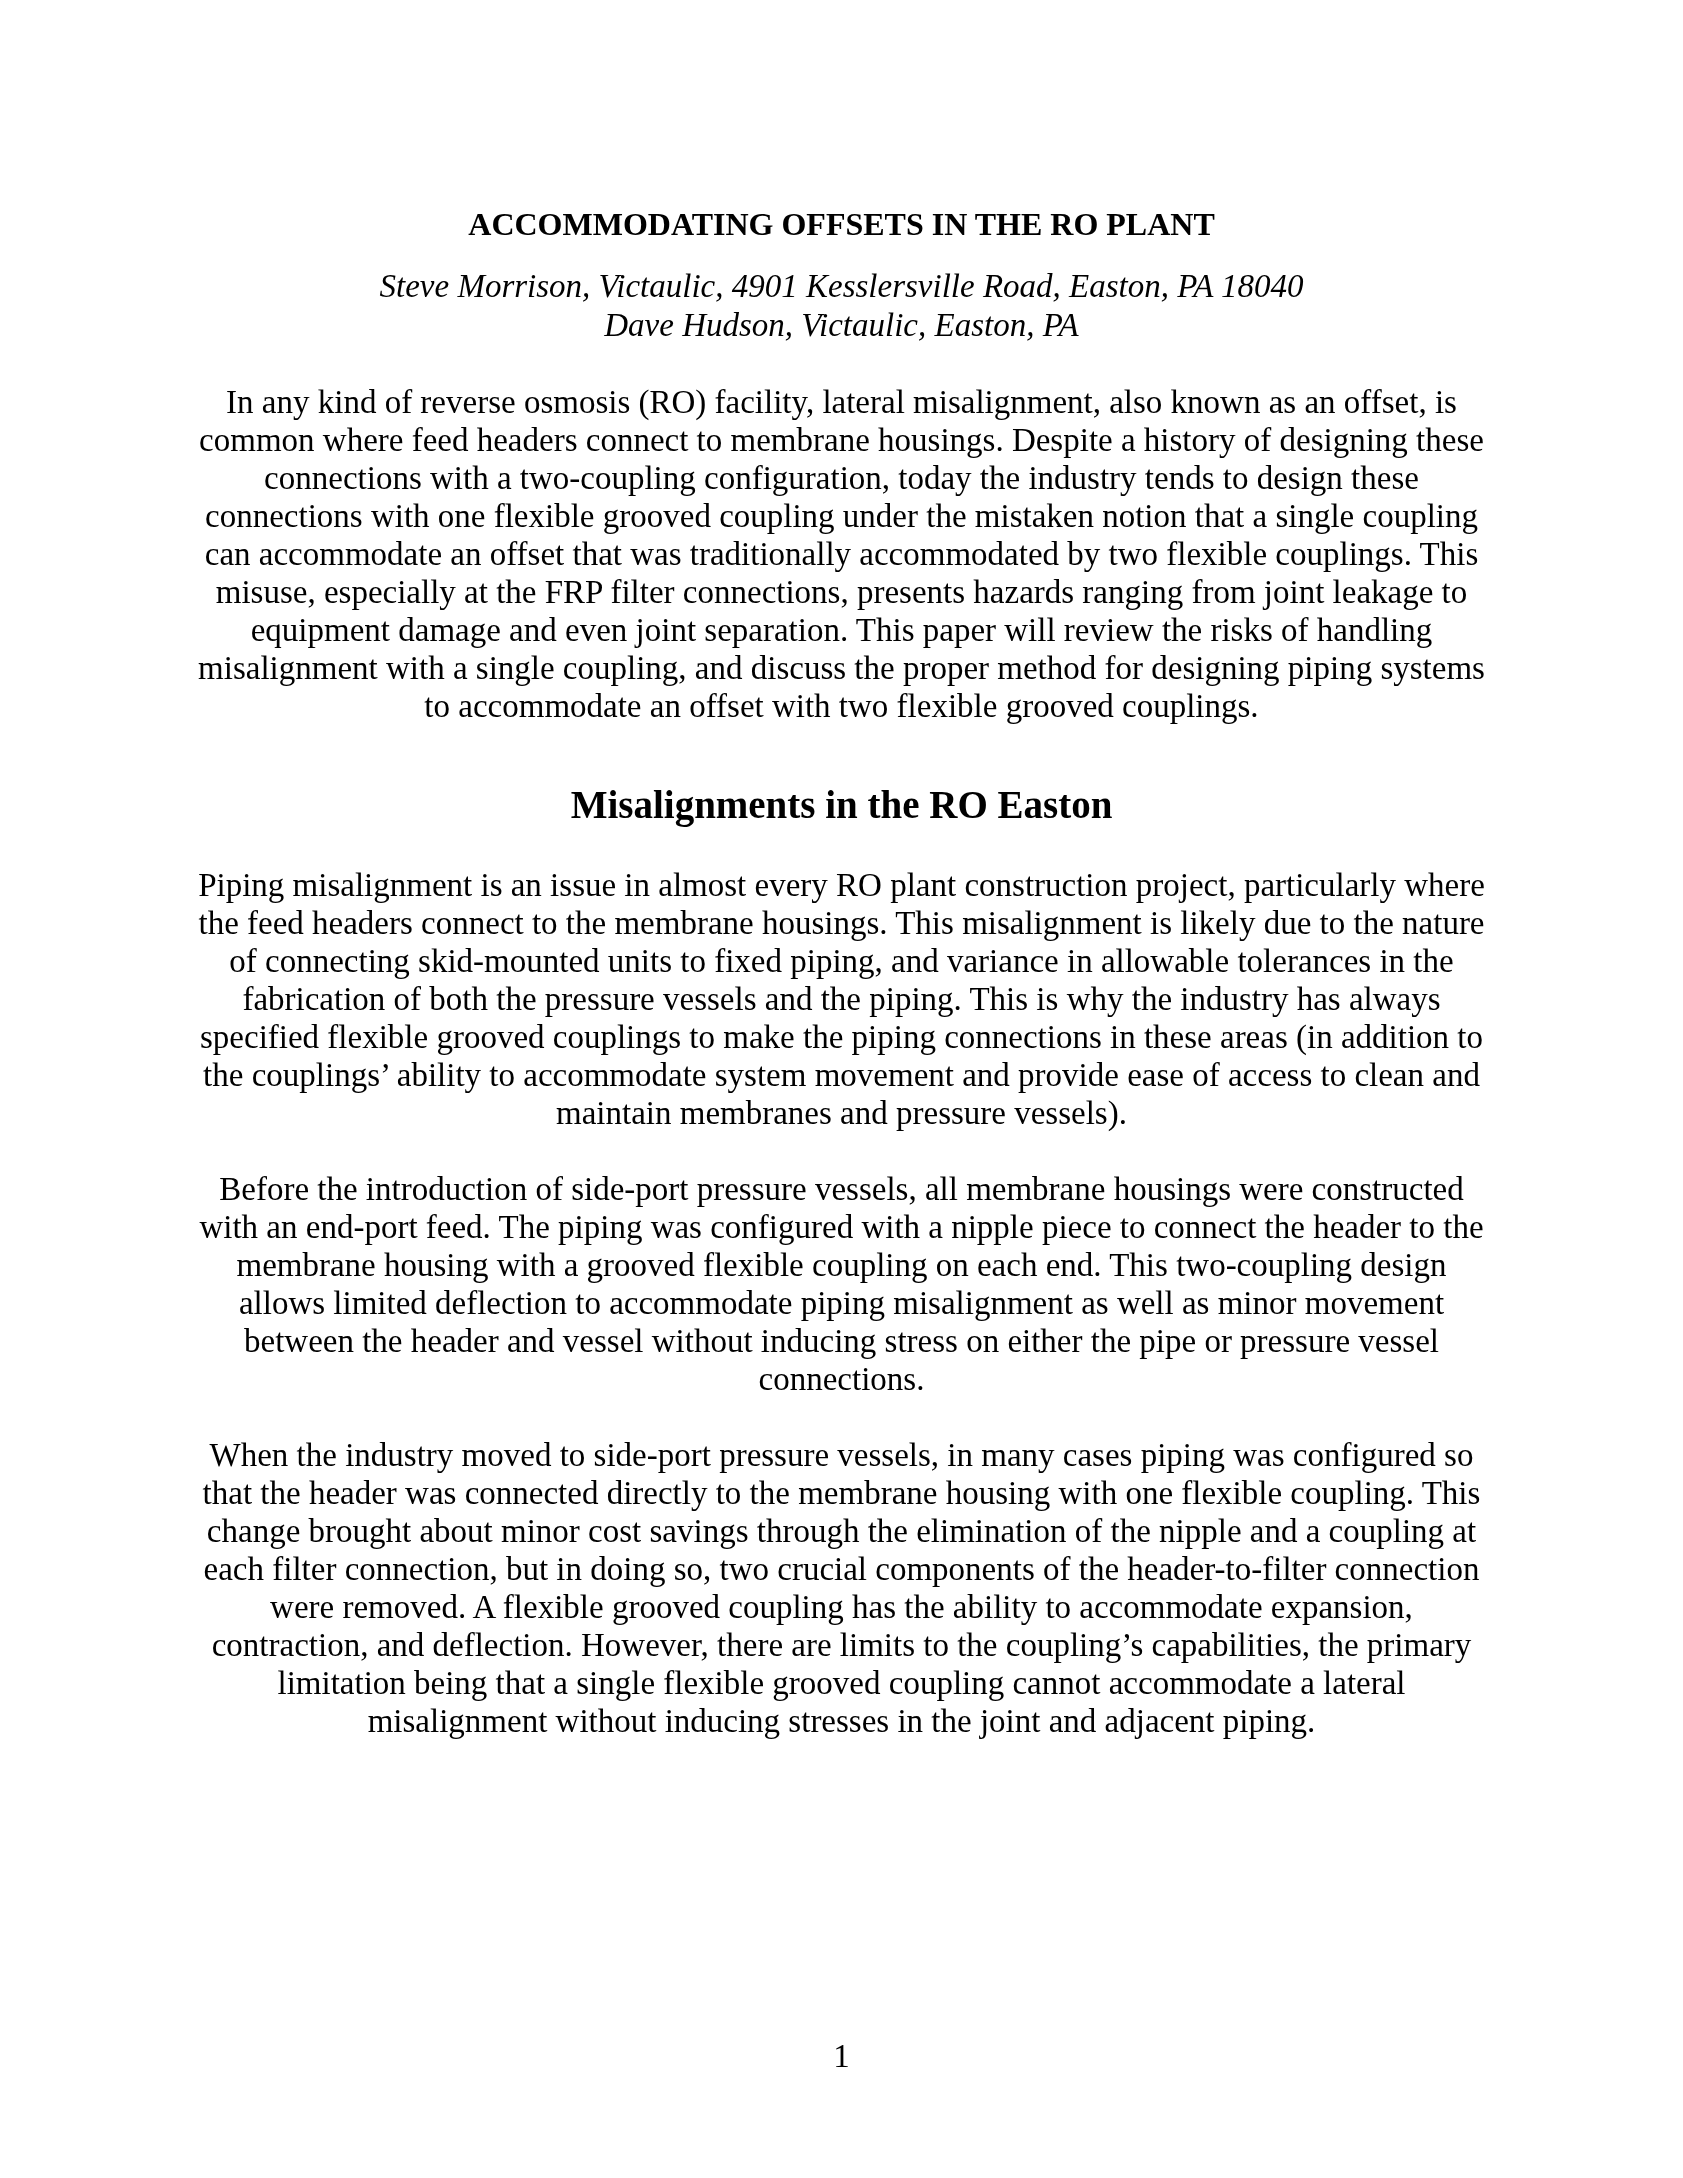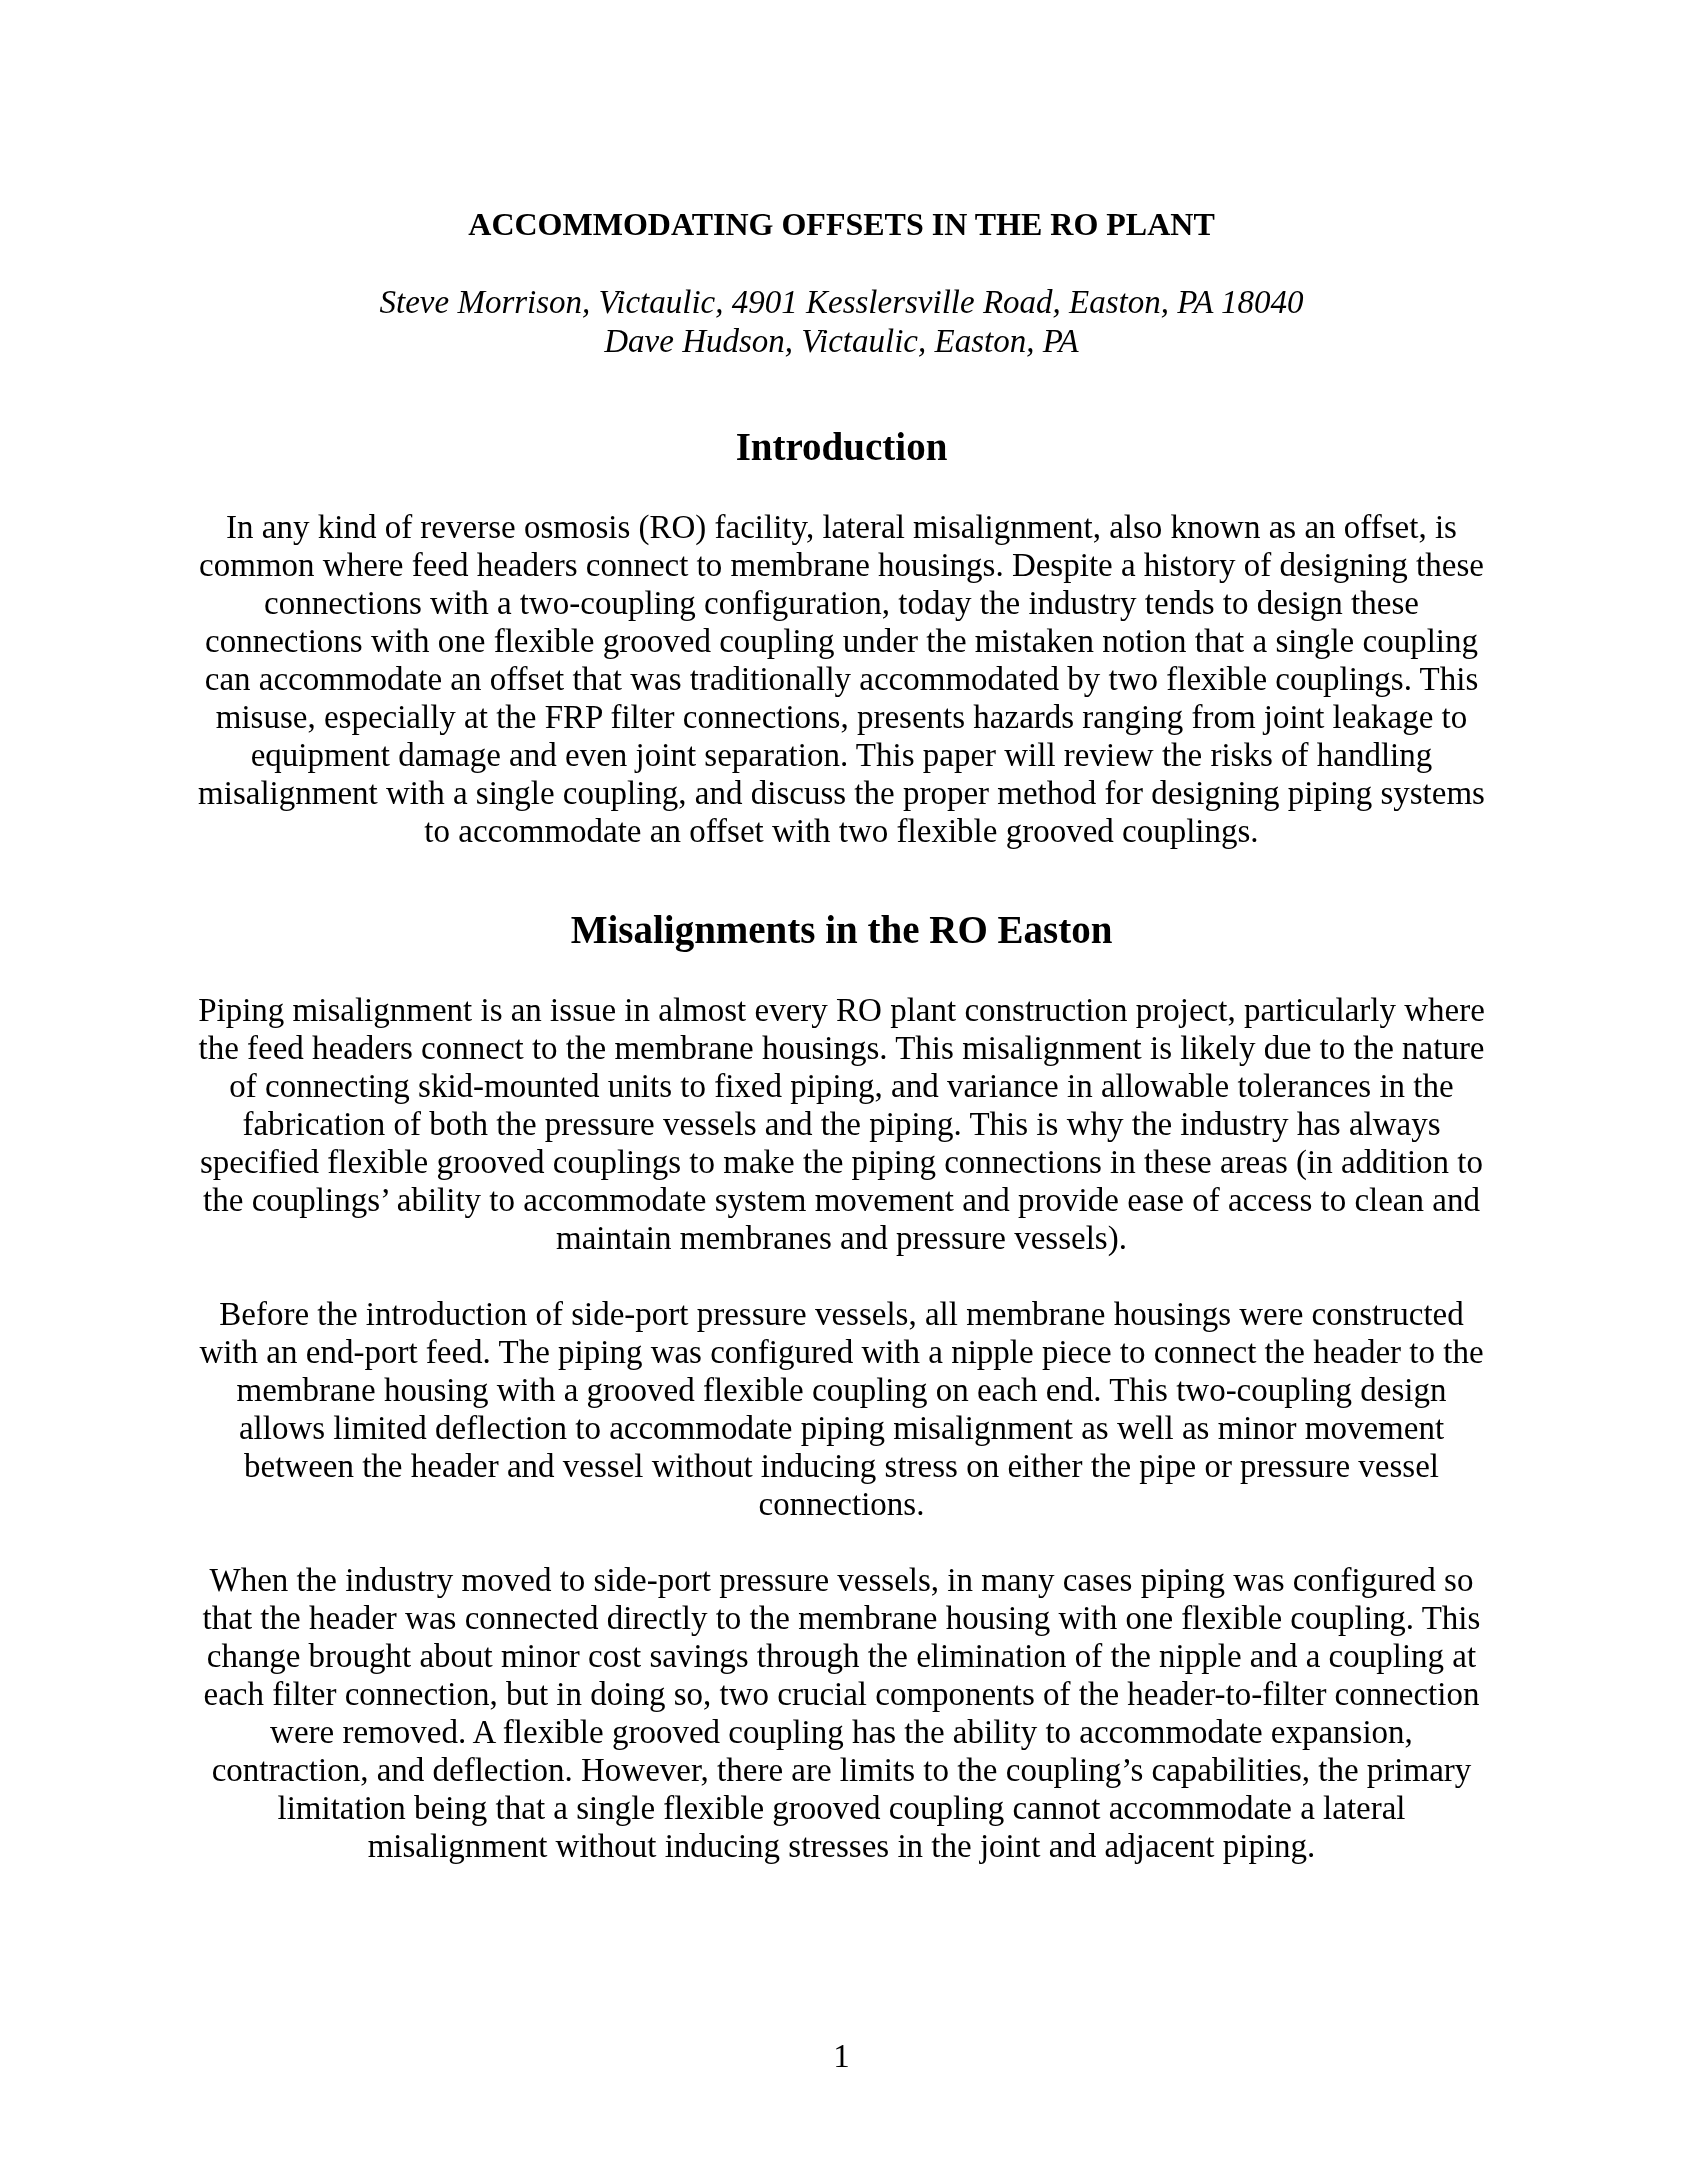--- a/index.html
+++ b/index.html
@@ -23,21 +23,21 @@
     width: 1287px;
   }
   .title {
     font-size: 32px;
     line-height: 46px;
     font-weight: bold;
     text-align: center;
     margin: 0;
   }
   .authors {
-    margin-top: 36px;
+    margin-top: 20px;
     text-align: center;
     font-style: italic;
     font-size: 33px;
     line-height: 39px;
   }
   .authors .author-line { white-space: nowrap; }
   .authors a.email {
     color: #2222CC;
     text-decoration: underline;
     text-decoration-color: #2222CC;
@@ -73,21 +73,20 @@
   <div class="content">
 
     <h1 class="title">ACCOMMODATING OFFSETS IN THE RO PLANT</h1>
 
     <div class="authors">
       <div class="author-line">Steve Morrison, Victaulic, 4901 Kesslersville Road, Easton, PA 18040</div>
       <div class="author-line">Dave Hudson, Victaulic, Easton, PA</div>
     </div>
 
     <div class="section section--intro">
-      <h2 class="section-heading">Introduction</h2>
       <p class="body-para">In any kind of reverse osmosis (RO) facility, lateral misalignment, also known as an offset, is common where feed headers connect to membrane housings. Despite a history of designing these connections with a two-coupling configuration, today the industry tends to design these connections with one flexible grooved coupling under the mistaken notion that a single coupling can accommodate an offset that was traditionally accommodated by two flexible couplings. This misuse, especially at the FRP filter connections, presents hazards ranging from joint leakage to equipment damage and even joint separation. This paper will review the risks of handling misalignment with a single coupling, and discuss the proper method for designing piping systems to accommodate an offset with two flexible grooved couplings.</p>
     </div>
 
     <div class="section">
       <h2 class="section-heading">Misalignments in the RO Easton</h2>
       <p class="body-para">Piping misalignment is an issue in almost every RO plant construction project, particularly where the feed headers connect to the membrane housings. This misalignment is likely due to the nature of connecting skid-mounted units to fixed piping, and variance in allowable tolerances in the fabrication of both the pressure vessels and the piping. This is why the industry has always specified flexible grooved couplings to make the piping connections in these areas (in addition to the couplings’ ability to accommodate system movement and provide ease of access to clean and maintain membranes and pressure vessels).</p>
       <p class="body-para">Before the introduction of side-port pressure vessels, all membrane housings were constructed with an end-port feed. The piping was configured with a nipple piece to connect the header to the membrane housing with a grooved flexible coupling on each end. This two-coupling design allows limited deflection to accommodate piping misalignment as well as minor movement between the header and vessel without inducing stress on either the pipe or pressure vessel connections.</p>
       <p class="body-para">When the industry moved to side-port pressure vessels, in many cases piping was configured so that the header was connected directly to the membrane housing with one flexible coupling. This change brought about minor cost savings through the elimination of the nipple and a coupling at each filter connection, but in doing so, two crucial components of the header-to-filter connection were removed. A flexible grooved coupling has the ability to accommodate expansion, contraction, and deflection. However, there are limits to the coupling’s capabilities, the primary limitation being that a single flexible grooved coupling cannot accommodate a lateral misalignment without inducing stresses in the joint and adjacent piping.</p>
     </div>
 

